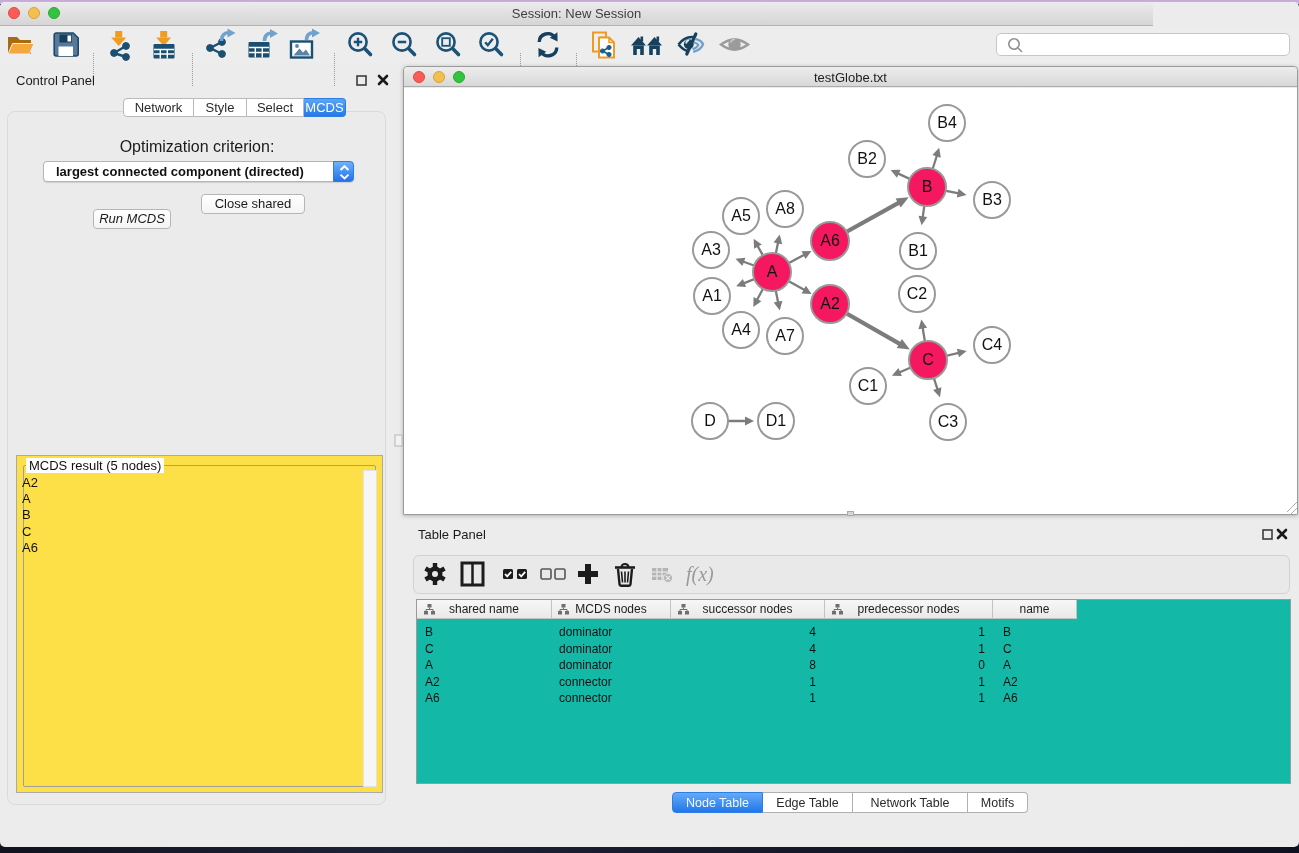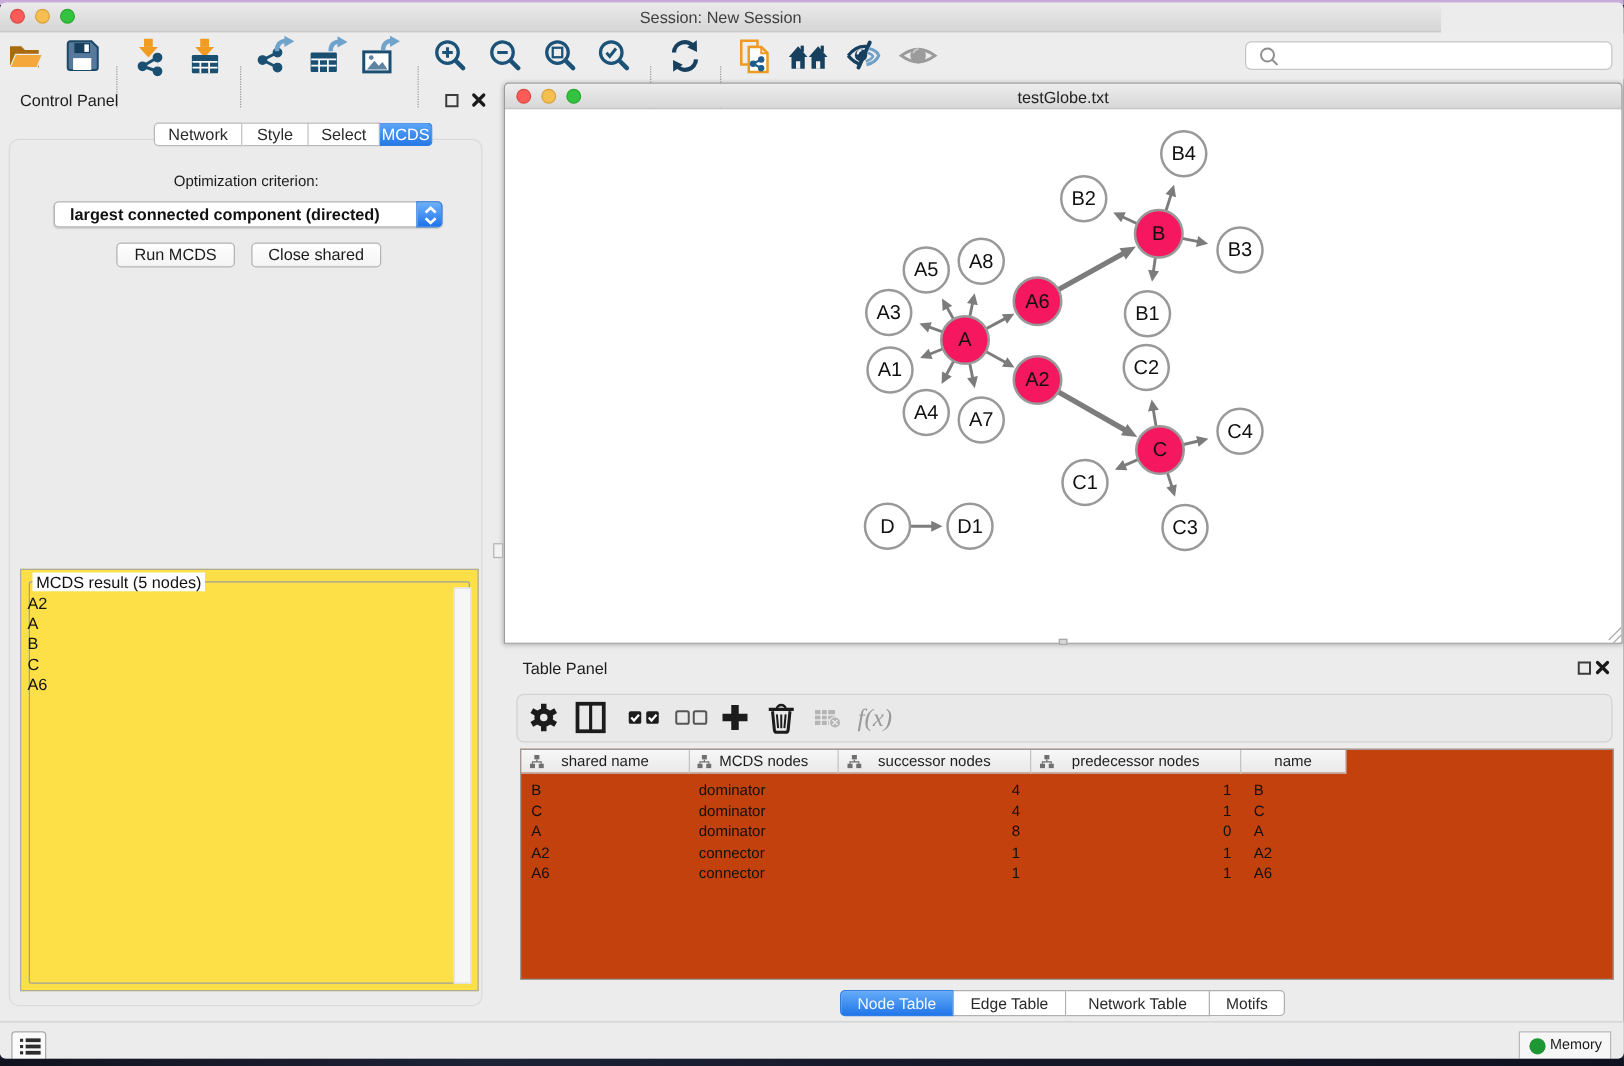--- a/index.html
+++ b/index.html
@@ -15,41 +15,41 @@
 #searchbox { position:absolute; left:996px; top:31px; width:294px; height:23px; background:#fff; border:1px solid #c6c6c6; border-radius:5px; }
 
 
 #cp-title { position:absolute; left:16px; top:71px; font-size:13px; color:#1c1c1c; }
 #cp-panel { position:absolute; left:7px; top:109px; width:379px; height:694px; border:1px solid #dadada; border-radius:8px; background:#ebebeb; }
 .tabbar { position:absolute; display:flex; }
 .tab { height:19px; background:#fff; border:1px solid #b9b9b9; border-left:none; font-size:13px; color:#2a2a2a; text-align:center; line-height:18px; }
 .tab.first { border-left:1px solid #b9b9b9; border-radius:4px 0 0 4px; }
 .tab.last { border-radius:0 4px 4px 0; }
 .tab.sel { background:linear-gradient(#5aa5f6,#2579e8); border-color:#2e7de2; color:#fff; }
-#opt-label { position:absolute; left:7px; top:136px; width:380px; text-align:center; font-size:12px; color:#1b1b1b; }
+#opt-label { position:absolute; left:7px; top:136px; width:380px; text-align:center; font-size:16px; color:#1b1b1b; }
 #dropdown { position:absolute; left:43px; top:159px; width:311px; height:21px; background:#fff; border:1px solid #b5b5b5; border-radius:4px; box-shadow:0 1px 1px rgba(0,0,0,0.12); }
 #dropdown .txt { position:absolute; left:12px; top:2px; font-size:13px; color:#111;font-weight:bold; }
 #dd-cap { position:absolute; right:-1px; top:-1px; width:21px; height:21px; border-radius:0 4px 4px 0; background:linear-gradient(#6db1f9,#2173ee); border:1px solid #2e7de2; }
 .btn { position:absolute; height:20px; background:linear-gradient(#ffffff,#f4f4f4); border:1px solid #b5b5b5; border-radius:4px; font-size:13px; color:#1b1b1b; text-align:center; line-height:18px; }
 #mcds-box { position:absolute; left:16px; top:453px; width:367px; height:338px; background:#fde047; border:1px solid #a9a9a9; }
 #mcds-tb { position:absolute; left:6px; top:9px; right:6px; bottom:5px; border:1px solid #9f9f9f; border-radius:2px; }
 #mcds-title { position:absolute; left:9px; top:2px; background:#fff; padding:0 3px; font-size:13px; color:#111; }
 #mcds-list { position:absolute; left:5px; top:19px; font-size:13px; color:#111; line-height:16.2px; }
 #mcds-scroll { position:absolute; right:5px; top:14px; width:14px; bottom:5px; background:#f6f6f6; border:1px solid #e2e2e2; }
 
 
 #nw { position:absolute; left:403px; top:64px; width:895px; height:449px; border:1px solid #9b9b9b; border-radius:4px 4px 0 0; box-shadow:0 1px 4px rgba(0,0,0,0.25); }
 #nw-tb { position:absolute; left:0; top:0; right:0; height:20px; background:linear-gradient(#ededed,#d8d8d8); border-bottom:1px solid #ababab; border-radius:4px 4px 0 0; }
 #nw-tb .title { position:absolute; left:0; right:0; top:3px; text-align:center; font-size:13px; color:#222222; }
 #nw-canvas { position:absolute; left:0; top:21px; right:0; bottom:0; background:#fff; }
 
 
 #tp-title { position:absolute; left:418px; top:525px; font-size:13px; color:#1c1c1c; }
 #tp-toolbar { position:absolute; left:413px; top:553px; width:877px; height:39px; background:#e9e9e9; border:1px solid #d2d2d2; border-radius:6px; }
-#tbl { position:absolute; left:416px; top:597px; width:875px; height:185px; background:#c2410c; border:1px solid #9a9a9a;padding-left:45px; }
+#tbl { position:absolute; left:416px; top:597px; width:875px; height:185px; background:#14b8a6; border:1px solid #9a9a9a;padding-left:45px; }
 #tbl-head { position:absolute; left:0; top:0; width:660px; height:19px; background:linear-gradient(#f7f7f7,#e9e9e9); border-bottom:1px solid #c2c2c2; }
 .th { position:absolute; top:0; height:19px; border-right:1px solid #c3c3c3; font-size:12px; color:#1d1d1d; text-align:center; line-height:19px; }
 .td { position:absolute; font-size:12px; color:#111; }
 .seg { height:21px; background:#fff; border:1px solid #b0b0b0; border-left:none; font-size:12.5px; color:#2a2a2a; text-align:center; line-height:20px; }
 .seg.first { border-left:1px solid #b0b0b0; border-radius:4px 0 0 4px; }
 .seg.last { border-radius:0 4px 4px 0; }
 .seg.sel { background:linear-gradient(#64abf7,#2176ea); border-color:#2e7de2; color:#f4f8ff; }
 
 
 #statusbar { position:absolute; left:0; top:815px; width:1299px; height:32px; background:#ececec; border-top:1px solid #cfcfcf; }
@@ -240,21 +240,21 @@
   <div id="opt-label">Optimization criterion:</div>
   <div id="dropdown">
         <div class="txt">largest connected component (directed)</div>
         <div id="dd-cap">
     <svg width="21" height="21" style="position:absolute;left:0;top:0;">
       <path d="M6.5 8 L10.5 4.2 L14.5 8" fill="none" stroke="#fff" stroke-width="2"></path>
       <path d="M6.5 12.6 L10.5 16.4 L14.5 12.6" fill="none" stroke="#fff" stroke-width="2"></path>
     </svg>
   </div>
       </div>
-  <div class="btn" style="left:93px; top:192px; width:95px;">Run MCDS</div>
+  <div class="btn" style="left:93px; top:207px; width:78px;font-style:italic;">Run MCDS</div>
   <div class="btn" style="left:201px; top:192px; width:104px;">Close shared</div>
   <div id="mcds-box">
     <div id="mcds-tb"></div>
     <div id="mcds-title">MCDS result (5 nodes)</div>
     <div id="mcds-list">A2<br>A<br>B<br>C<br>A6</div>
     <div id="mcds-scroll"></div>
   </div>
 
   <div id="nw">
     <div id="nw-tb">
@@ -462,39 +462,19 @@
     <div class="td" style="left:254px; top:24px; width:145px; line-height:16.5px; text-align:right;">4<br>4<br>8<br>1<br>1</div>
     <div class="td" style="left:408px; top:24px; width:160px; line-height:16.5px; text-align:right;">1<br>1<br>0<br>1<br>1</div>
     <div class="td" style="left:586px; top:24px; line-height:16.5px;">B<br>C<br>A<br>A2<br>A6</div>
   </div>
   <div class="tabbar" style="left:672px; top:790px;">
     <div class="seg sel first" style="width:91px;">Node Table</div>
     <div class="seg" style="width:90px;">Edge Table</div>
     <div class="seg" style="width:115px;">Network Table</div>
     <div class="seg last" style="width:60px;">Motifs</div>
   </div>
-  <div id="statusbar">
-    <div id="list-btn">
-      <svg width="26" height="22" style="position:absolute;left:1px;top:0;">
-        <g fill="#2e2e2e">
-          <rect x="5" y="5" width="2.5" height="2.5"></rect>
-              <rect x="9.5" y="4.7" width="12" height="3"></rect>
-          <rect x="5" y="10" width="2.5" height="2.5"></rect>
-              <rect x="9.5" y="9.7" width="12" height="3"></rect>
-          <rect x="5" y="15" width="2.5" height="2.5"></rect>
-              <rect x="9.5" y="14.7" width="12" height="3"></rect>
-        </g>
-      </svg>
-    </div>
-    <div id="mem-btn">
-      <svg width="16" height="16" style="position:absolute;left:6px;top:3px;">
-            <circle cx="8" cy="8" r="6.5" fill="#1e9634"></circle>
-          </svg>
-      <span style="position:absolute;left:24px;top:4px;font-size:11.5px;color:#1c1c1c;">Memory</span>
-    </div>
-  </div>
   <svg width="12" height="16" style="position:absolute;left:394px;top:432px;">
     <rect x="1" y="1" width="7" height="11" fill="#f2f2f2" stroke="#b5b5b5" stroke-width="1"></rect>
   </svg>
   <div style="position:absolute;left:847px;top:509px;width:7px;height:5px;background:#d6d6d6;border:1px solid #aaa;"></div>
 </div>
 <div id="bottomstrip"></div>
 </div>
 
 </body></html>

